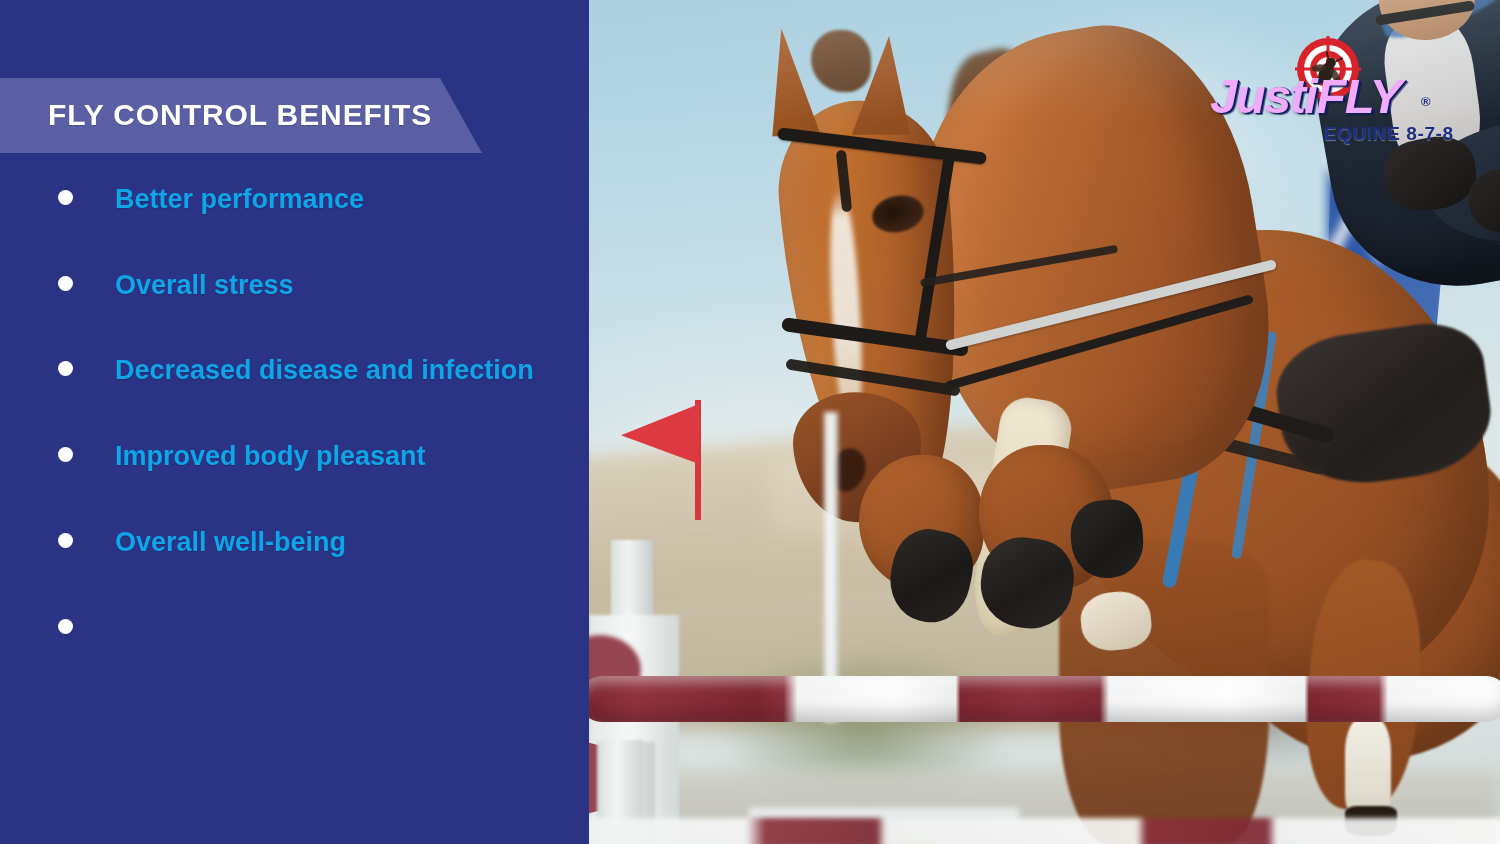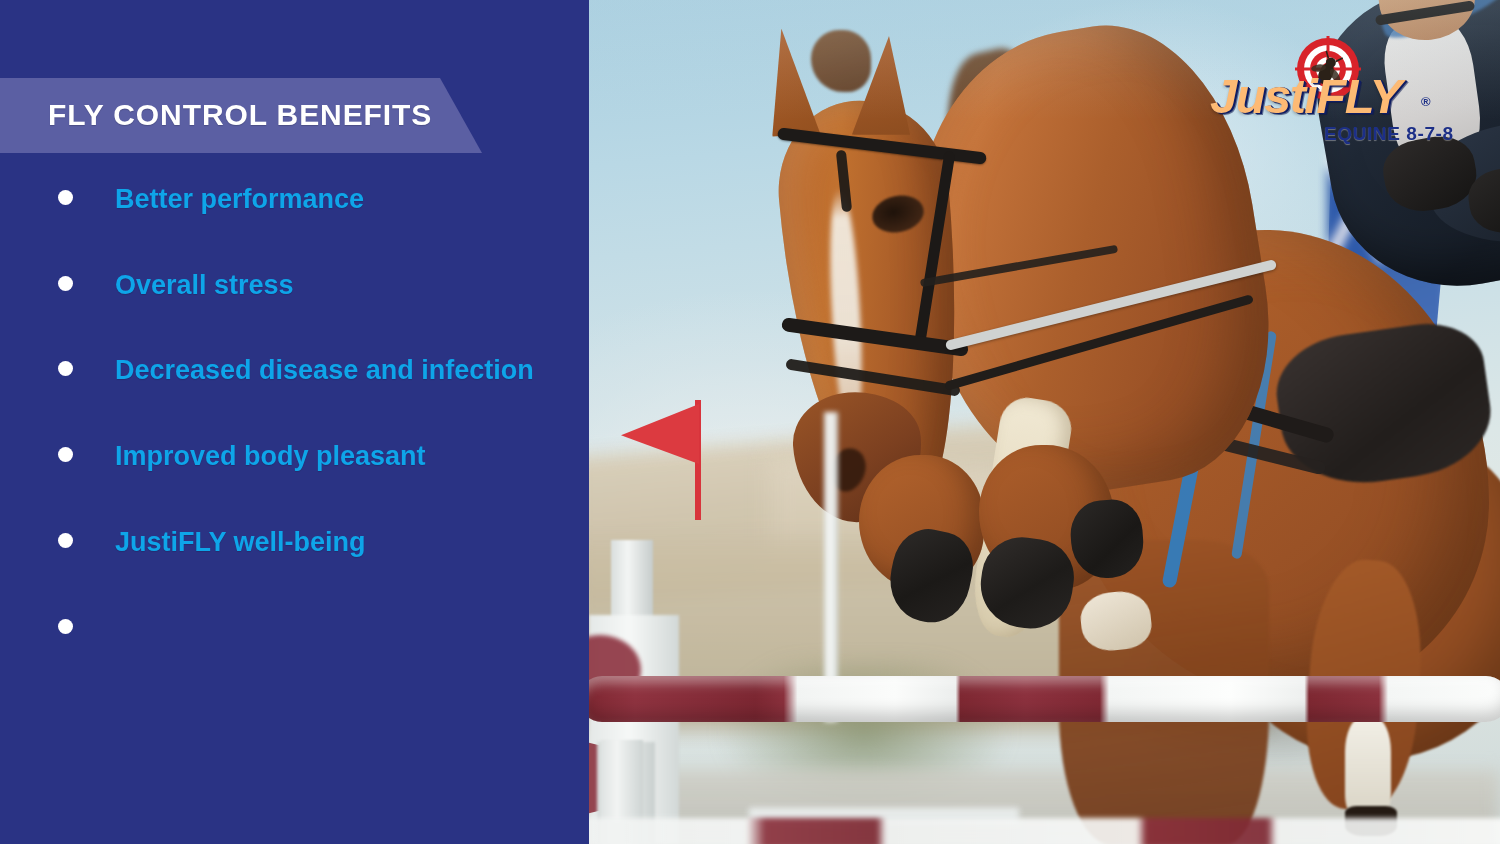--- a/index.html
+++ b/index.html
@@ -704,21 +704,21 @@
     width:288px; height:104px;
     z-index:20;
   }
   .logo-wordmark {
     position:absolute;
     left:4px; top:28px;
     font-size:49px;
     font-weight:bold;
     font-style:italic;
     letter-spacing:-1.6px;
-    color:#fdba74;
+    color:#f0abfc;
     white-space:nowrap;
     text-shadow:
       1px 0 0 #0f1d63, 2px 1px 0 #0f1d63,
       3px 2px 0 rgba(12,24,80,0.55),
       0 2px 3px rgba(0,0,0,0.22);
   }
   .logo-reg {
     position:absolute;
     left:215px; top:54px;
     font-size:13px;
@@ -849,21 +849,21 @@
     <div class="bullet-row">
       <span class="bullet-dot"></span>
       <span class="bullet-text">Decreased disease and infection</span>
     </div>
     <div class="bullet-row">
       <span class="bullet-dot"></span>
       <span class="bullet-text">Improved body pleasant</span>
     </div>
     <div class="bullet-row">
       <span class="bullet-dot"></span>
-      <span class="bullet-text">JustiFLY well-being</span>
+      <span class="bullet-text">Overall well-being</span>
     </div>
     <div class="bullet-row">
       <span class="bullet-dot"></span>
     </div>
   </div>
 
   <div class="logo">
     <svg class="logo-target" viewBox="0 0 66 66">
       <circle cx="33" cy="33" r="31" fill="#d8232a"></circle>
       <circle cx="33" cy="33" r="24" fill="#ffffff"></circle>

